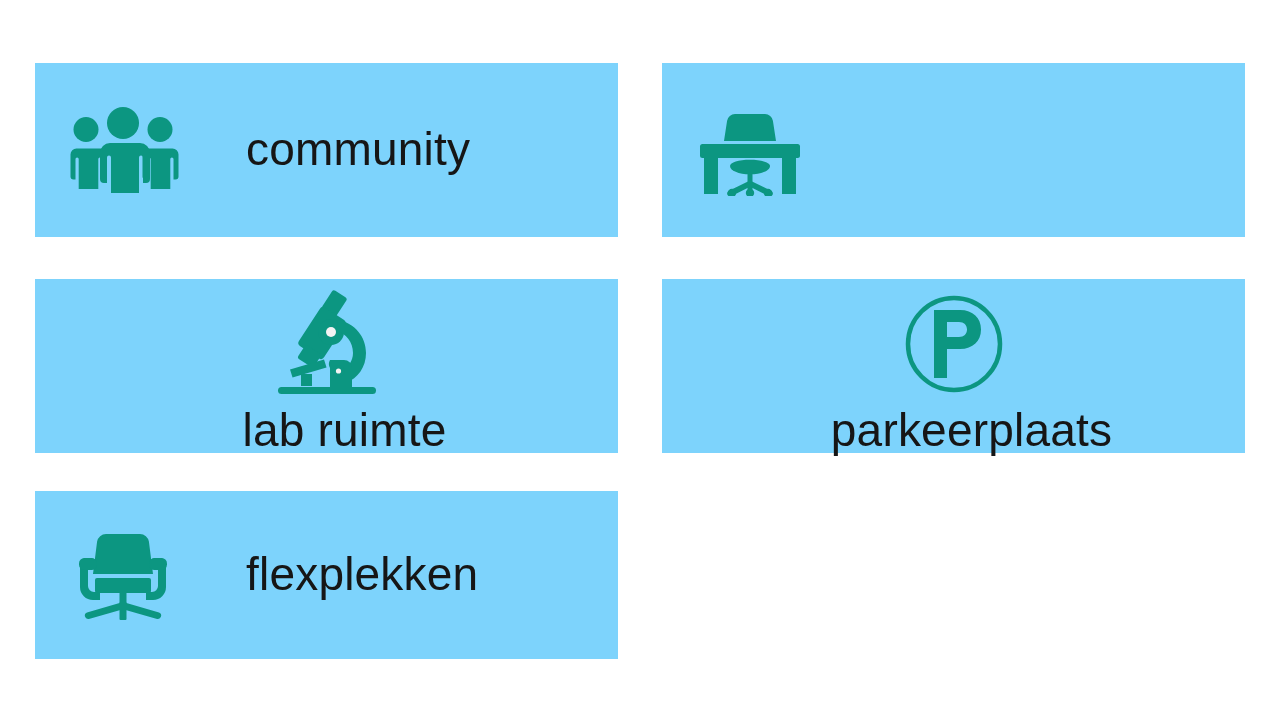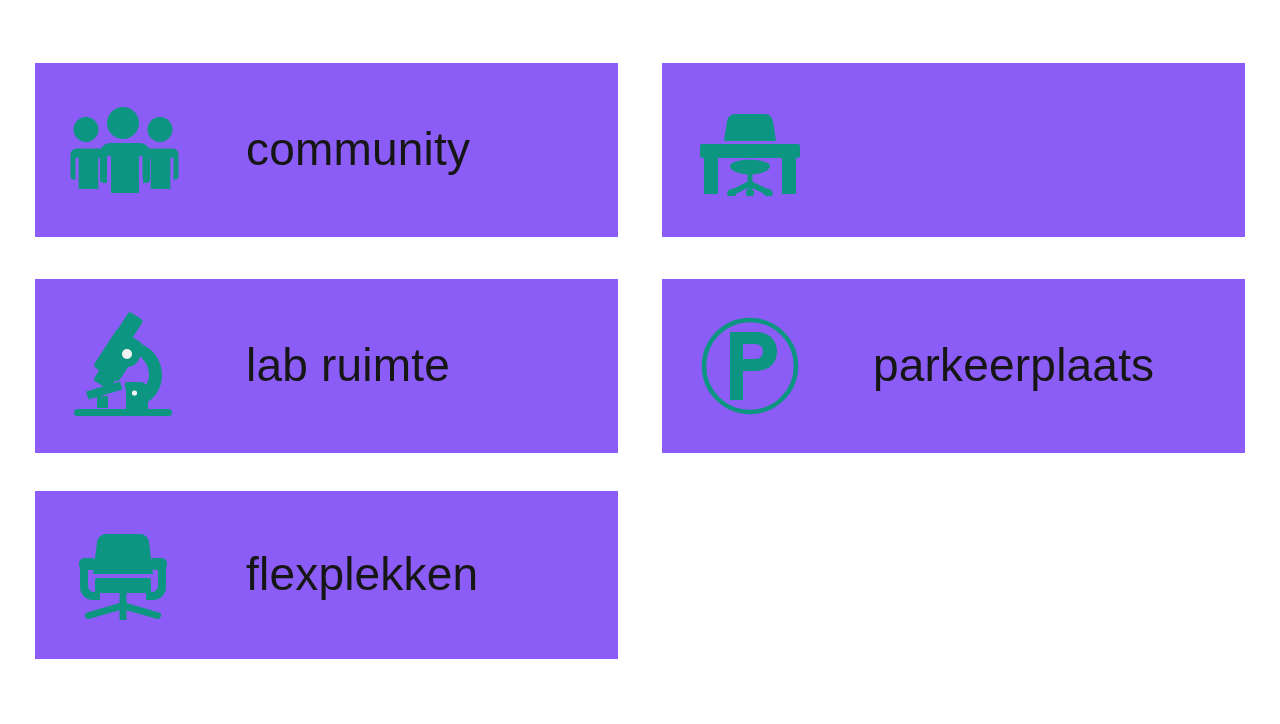--- a/index.html
+++ b/index.html
@@ -15,31 +15,31 @@
   }
 
   #grid {
     position: relative;
     width: 1280px;
     height: 724px;
   }
 
   .card {
     position: absolute;
-    background: #8b5cf6;
+    background: #7dd3fc;
     display: flex;
     align-items: center;
     box-sizing: border-box;
   }
 
   
   .col-left  { left: 35px;  width: 583px; }
   .col-right { left: 662px; width: 583px; }
   .row-1 { top: 63px;  height: 174px; }
-  .row-2 { top: 279px; height: 174px; }
+  .row-2 { top: 279px; height: 174px; flex-direction: column; }
   .row-3 { top: 491px; height: 168px; }
 
   .icon-slot {
     width: 175px;
     min-width: 175px;
     height: 174px;
     display: flex;
     align-items: center;
     justify-content: center;
   }

